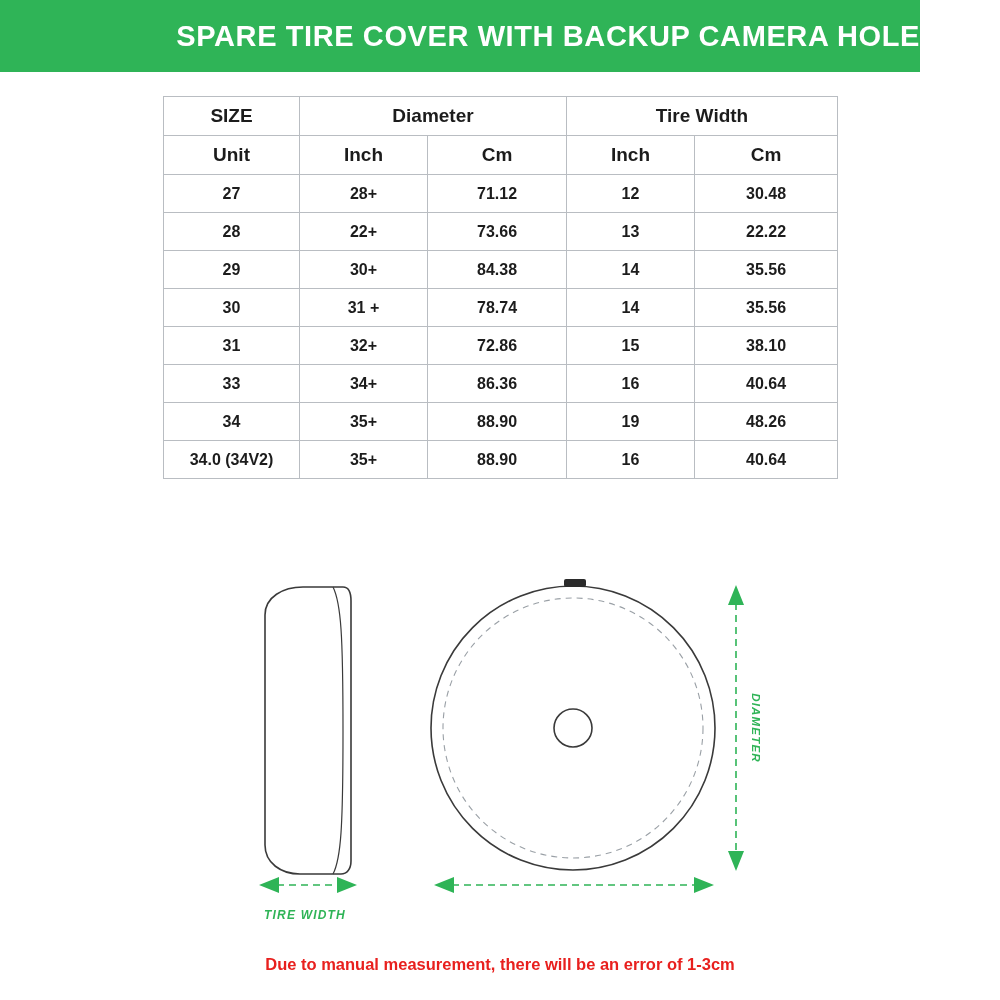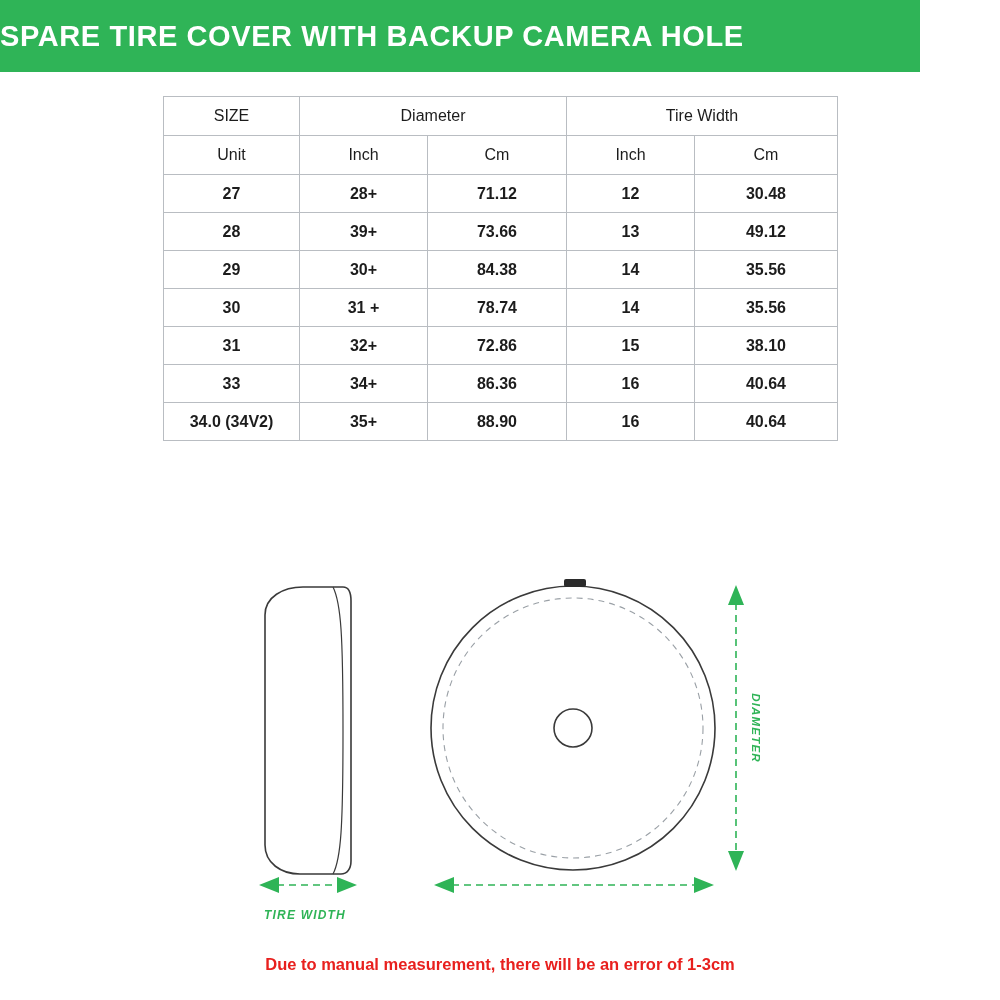--- a/index.html
+++ b/index.html
@@ -18,21 +18,21 @@
   
   .header-band {
     position: absolute;
     left: 0;
     top: 0;
     width: 920px;
     height: 72px;
     background: #2fb457;
     display: flex;
     align-items: center;
-    justify-content: flex-start;
+    justify-content: flex-end;
   }
   .header-title {
     color: #ffffff;
     font-size: 29px;
     font-weight: bold;
     letter-spacing: 0.6px;
     text-align: center;
     white-space: nowrap;
   }
 
@@ -51,22 +51,22 @@
   table.size-table td, table.size-table th {
     border: 1px solid #b9bdc2;
     text-align: center;
     font-size: 16px;
     color: #1c1c1c;
     height: 37px;
     padding: 0;
     font-weight: bold;
   }
   table.size-table th {
-    font-weight: normal;
-    font-size: 16px;
+    font-weight: bold;
+    font-size: 19px;
     height: 38px;
   }
   table.size-table td.bold-cell {
     font-weight: bold;
     text-align: center;
   }
   .col-size  { width: 136px; }
   .col-din   { width: 128px; }
   .col-dcm   { width: 139px; }
   .col-win   { width: 128px; }
@@ -145,24 +145,24 @@
     <tbody>
       <tr>
         <td class="bold-cell">27</td>
         <td>28+</td>
         <td>71.12</td>
         <td>12</td>
         <td>30.48</td>
       </tr>
       <tr>
         <td class="bold-cell">28</td>
-        <td>39+</td>
+        <td>22+</td>
         <td>73.66</td>
         <td>13</td>
-        <td>49.12</td>
+        <td>22.22</td>
       </tr>
       <tr>
         <td class="bold-cell">29</td>
         <td>30+</td>
         <td>84.38</td>
         <td>14</td>
         <td>35.56</td>
       </tr>
       <tr>
         <td class="bold-cell">30</td>
@@ -179,20 +179,27 @@
         <td>38.10</td>
       </tr>
       <tr>
         <td class="bold-cell">33</td>
         <td>34+</td>
         <td>86.36</td>
         <td>16</td>
         <td>40.64</td>
       </tr>
       <tr>
+        <td class="bold-cell">34</td>
+        <td>35+</td>
+        <td>88.90</td>
+        <td>19</td>
+        <td>48.26</td>
+      </tr>
+      <tr>
         <td class="bold-cell">34.0 (34V2)</td>
         <td>35+</td>
         <td>88.90</td>
         <td>16</td>
         <td>40.64</td>
       </tr>
     </tbody>
   </table>
 </div>
 

